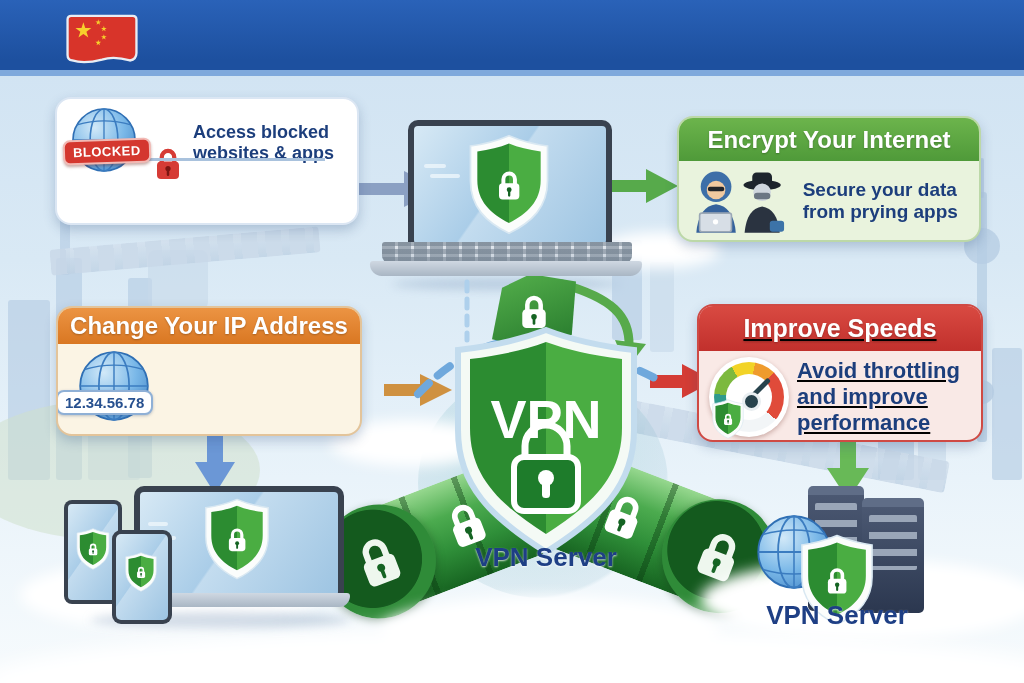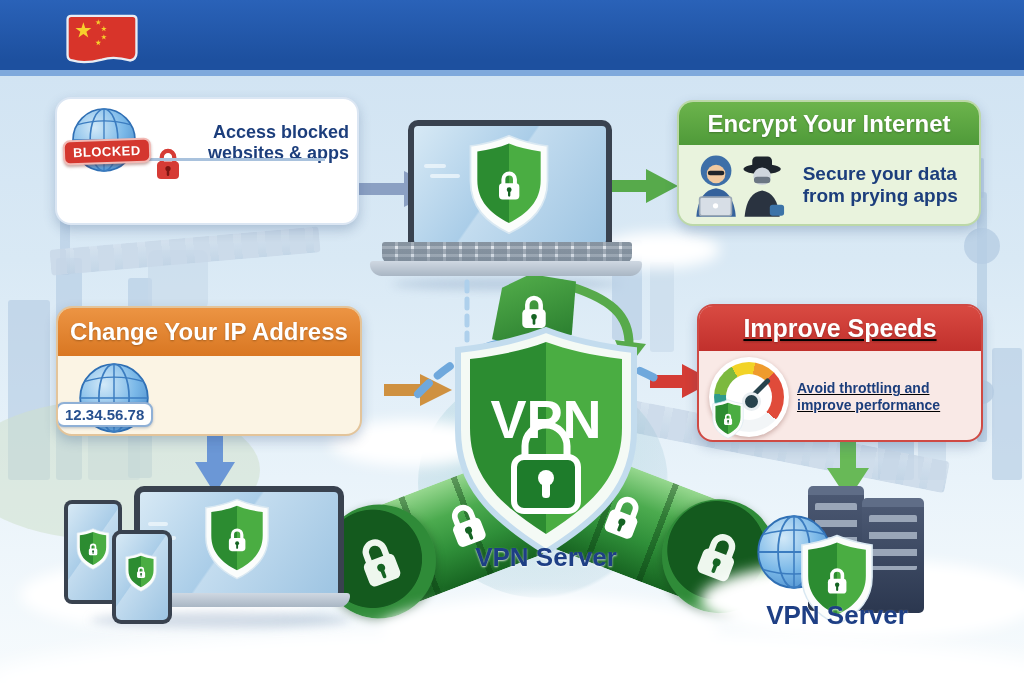--- a/index.html
+++ b/index.html
@@ -28,24 +28,24 @@
 
   
   .card{position:absolute;z-index:8;border-radius:16px;background:#ffffff;
     box-shadow:0 5px 12px rgba(40,70,120,.25);overflow:hidden;}
   .card-hd{display:flex;align-items:center;justify-content:center;color:#fff;
     font-weight:800;text-shadow:0 1px 2px rgba(0,0,0,.25);}
   .card-bd{display:flex;align-items:center;gap:8px;padding:6px 8px 4px 10px;position:relative;}
   .desc{font-weight:700;color:#1c3e7c;line-height:1.18;}
   .card-bypass{left:55px;top:97px;width:300px;height:124px;border:2px solid #dbe6f3;}
   .card-bypass .card-hd{height:44px;font-size:24px;background:linear-gradient(180deg,#5b89d8,#3d6fc6);}
-  .card-encrypt{left:677px;top:100px;width:300px;height:122px;border:2px solid #bcd8a8;background:#e9f3dd;}
+  .card-encrypt{left:677px;top:116px;width:300px;height:122px;border:2px solid #bcd8a8;background:#e9f3dd;}
   .card-encrypt .card-hd{height:43px;font-size:24px;background:linear-gradient(180deg,#6cb44c,#4f9a39);}
   .card-ip{left:56px;top:306px;width:302px;height:126px;border:2px solid #e3c49a;background:#fbf4e4;}
-  .card-ip .card-hd{height:48px;font-size:24px;background:linear-gradient(180deg,#ec9443,#d97722;);background:linear-gradient(180deg,#ec9443,#d97722);}
+  .card-ip .card-hd{height:36px;font-size:24px;background:linear-gradient(180deg,#ec9443,#d97722;);background:linear-gradient(180deg,#ec9443,#d97722);}
   .card-speed{left:697px;top:304px;width:282px;height:134px;border:2px solid #cf4a44;background:#f9e9e6;text-decoration:underline;}
   .card-speed .card-hd{height:45px;font-size:25px;background:linear-gradient(180deg,#d94a42,#c1302c);}
 
   .iconbox{position:relative;flex:0 0 118px;height:76px;}
   .badge-blocked{position:absolute;left:-4px;top:34px;background:#d4372f;color:#fff;
     font-size:13px;font-weight:800;letter-spacing:.5px;padding:3px 8px;border-radius:7px;
     border:2px solid #f2b9b4;transform:rotate(-2deg);box-shadow:0 2px 3px rgba(100,20,10,.35);z-index:3;}
   .bline{position:absolute;left:72px;top:59px;width:196px;height:3px;background:#a9c2dd;z-index:1;}
   .ip-badge{position:absolute;left:-12px;top:40px;background:#ffffff;border:2px solid #8fb0d6;
     border-radius:8px;padding:2px 7px;font-size:15px;font-weight:700;color:#27508f;z-index:3;box-shadow:0 1px 3px rgba(40,70,120,.3);}
@@ -197,21 +197,21 @@
       <div class="bline"></div>
       <div class="iconbox">
         <svg class="abs" style="left:4px;top:2px" width="66" height="66" viewBox="0 0 100 100">
             <use href="#globeg"></use>
           </svg>
         <div class="badge-blocked">BLOCKED</div>
         <svg class="abs" style="left:86px;top:40px;color:#d63b35;--hole:#7c1511" width="30" height="38" viewBox="0 0 24 30">
             <use href="#lockg"></use>
           </svg>
       </div>
-      <div class="desc" style="width:185px;font-size:18px;text-align:right">Access blocked websites &amp; apps</div>
+      <div class="desc" style="width:185px;font-size:18px;text-align:left">Access blocked websites &amp; apps</div>
     </div>
   </div>
 
   <div class="card card-encrypt">
     <div class="card-hd">Encrypt Your Internet</div>
     <div class="card-bd">
       <svg width="108" height="68" viewBox="0 0 95 62">
         <circle cx="24" cy="18" r="14" fill="#3d6fa8"></circle>
         <circle cx="24" cy="21" r="8.5" fill="#f0c9a0"></circle>
         <rect x="16.5" y="18" width="15" height="4" rx="2" fill="#20242a"></rect>
@@ -246,21 +246,21 @@
     <div class="card-bd">
       <div class="speedo">
         <div class="ring"></div>
         <div class="ring-in"></div>
         <div class="needle"></div>
         <div class="hub"></div>
         <svg class="abs" style="left:2px;top:42px" width="34" height="40" viewBox="0 0 100 118">
             <use href="#shieldg"></use>
           </svg>
       </div>
-      <div class="desc" style="width:164px;font-size:14px">Avoid throttling and improve performance</div>
+      <div class="desc" style="width:164px;font-size:22px">Avoid throttling and improve performance</div>
     </div>
   </div>
 
   <div class="abs lap-screen" style="left:408px;top:120px;width:192px;height:118px">
     <div class="lap-glass">
       <div class="screen-line" style="left:10px;top:38px;width:22px;height:4px"></div>
       <div class="screen-line" style="left:16px;top:48px;width:30px;height:4px"></div>
       <svg class="abs" style="left:52px;top:8px" width="86" height="101" viewBox="0 0 100 118">
           <use href="#shieldg"></use>
         </svg>

